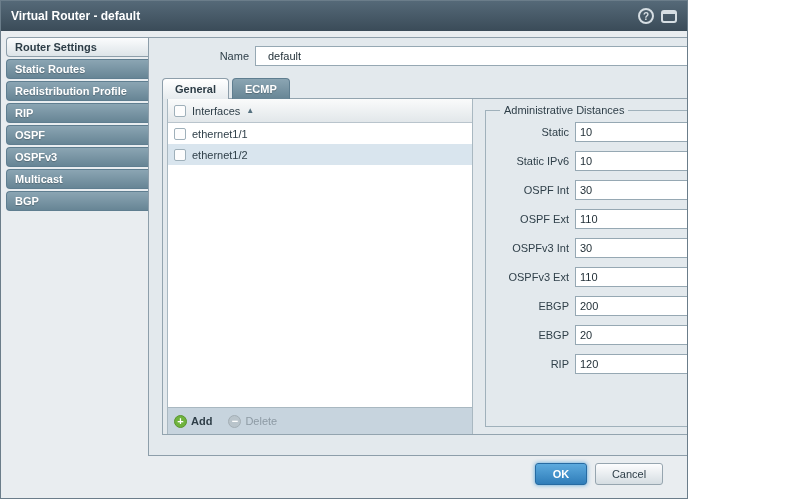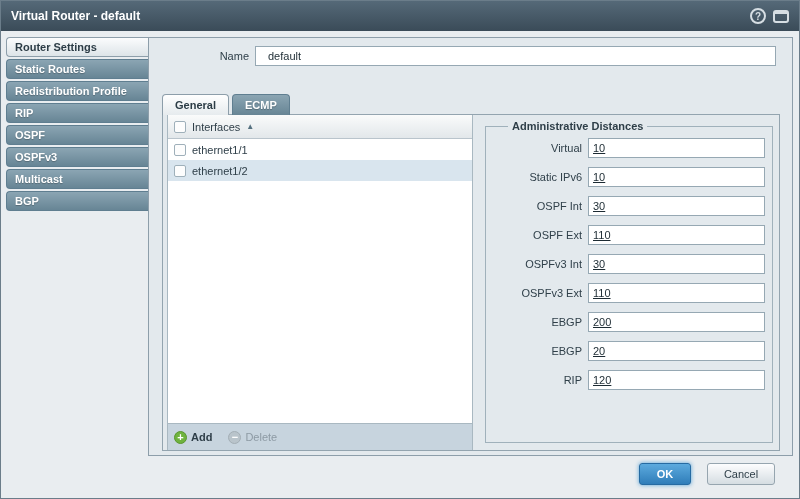--- a/index.html
+++ b/index.html
@@ -1,20 +1,20 @@
 <!DOCTYPE html>
 <html><head>
 <meta charset="utf-8">
 <style>
   * { box-sizing: border-box; margin: 0; padding: 0; }
   html,body { background:#fff; }
   body { font-family: "Liberation Sans", "DejaVu Sans", sans-serif; font-size: 11px; }
 
   .dialog {
-    width: 800px; height: 499px;
+    width: 688px; height: 499px;
     position: relative;
     background: #e9edf0;
     border: 1px solid #6b7d8a;
     overflow: hidden;
   }
 
   
   .titlebar {
     height: 30px;
     background: linear-gradient(#556978, #3a4b58);
@@ -70,21 +70,21 @@
     padding: 0 12px; font-size: 11px; color: #1d2b33;
     font-family: inherit;
   }
 
   
   .tabstrip { display: flex; margin: 12px 0 -1px 13px; position: relative; z-index: 2; }
   .tab {
     height: 21px; line-height: 20px; padding: 0 12px;
     border: 1px solid #8d9eaa; border-bottom: none;
     border-radius: 4px 4px 0 0;
-    margin-right: 3px; font-weight: bold; cursor: pointer; margin-top: 16px;
+    margin-right: 3px; font-weight: bold; cursor: pointer;
   }
   .tab.active { background: linear-gradient(#ffffff, #e6ebee); color: #2c3c46; }
   .tab.inactive {
     background: linear-gradient(#8ba5b3, #678595);
     color: #fff; border-color: #5f7e90;
     text-shadow: 0 1px 1px rgba(0,0,0,.25);
   }
 
   
   .content-box {
@@ -136,37 +136,36 @@
     border: 1px solid #9fb0ba; border-radius: 2px;
     background: #fdfdfd; cursor: pointer; flex: 0 0 12px;
   }
 
   
   .admin-fieldset {
     flex: 1; margin: 5px 6px 7px 12px;
     border: 1px solid #a0b1bb; padding: 6px 0 0 0;
   }
   .admin-fieldset legend {
-    font-weight: bold; color: #2e3e48;
-    margin-left: 22px; padding: 0 4px;
+    font-weight: normal; color: #2e3e48;
+    margin-left: 14px; padding: 0 4px;
   }
   .field-row { display: flex; align-items: center; margin-bottom: 9px; }
   .field-row label { flex: 1; text-align: right; padding-right: 6px; color: #30404a; }
   .field-row input {
-    width: 177px; height: 20px; margin-right: 7px;
+    width: 177px; height: 20px; margin-right: 20px;
     border: 1px solid #96a8b3; background: #fff;
     padding: 0 4px; font-size: 11px; color: #1d2b33;
     font-family: inherit;
-    text-decoration: underline;
   }
 
   
   .footer-buttons {
     position: absolute; right: 24px; bottom: 13px;
-    display: flex; gap: 16px;
+    display: flex; gap: 8px;
   }
   .footer-buttons button {
     height: 22px; border-radius: 3px;
     font-family: inherit; font-size: 11px; cursor: pointer;
   }
   .btn-ok {
     width: 52px;
     background: linear-gradient(#5caade, #2f7db9);
     border: 1px solid #266ba2; color: #fff; font-weight: bold;
     box-shadow: 0 0 4px rgba(77,158,214,.95);
@@ -237,21 +236,21 @@
             <span class="icon-circle icon-minus">−</span>
             <span>Delete</span>
           </span>
         </div>
       </div>
 
       <fieldset class="admin-fieldset">
         <legend>Administrative Distances</legend>
 
         <div class="field-row">
-          <label>Virtual</label>
+          <label>Static</label>
           <input type="text" value="10" style="">
         </div>
         <div class="field-row">
           <label>Static IPv6</label>
           <input type="text" value="10" style="">
         </div>
         <div class="field-row">
           <label>OSPF Int</label>
           <input type="text" value="30" style="">
         </div>

